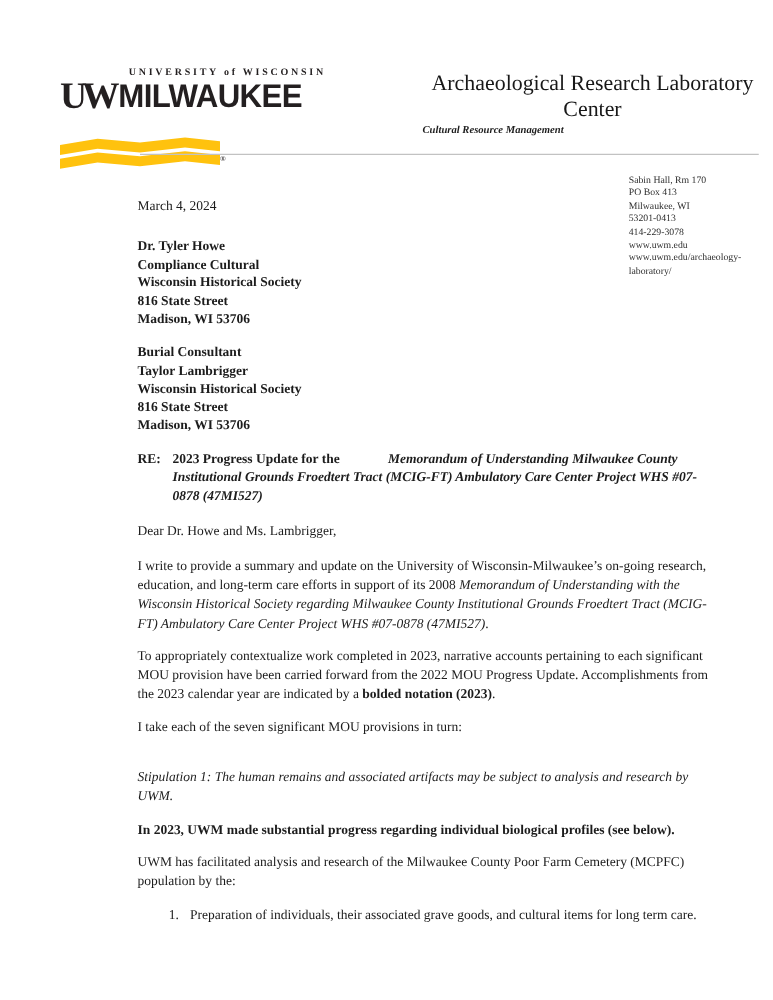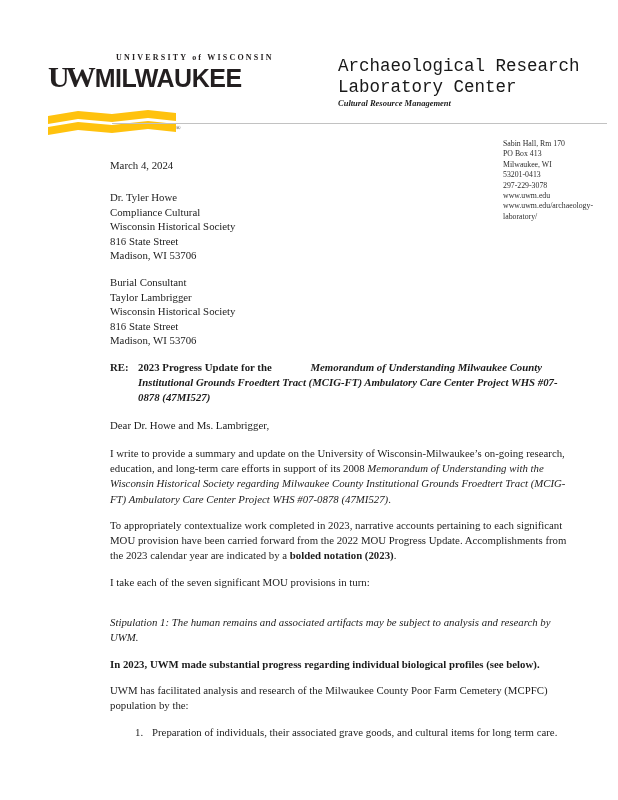--- a/index.html
+++ b/index.html
@@ -6,53 +6,53 @@
   html,body { background:#e8e8e8; }
   .page {
     position:relative; width:618px; height:800px; background:#ffffff;
     font-family:"Liberation Serif", serif; color:#1c1c1c; overflow:hidden;
     margin:0 auto;
   }
   
   .logo { position:absolute; left:48px; top:53px; width:190px; }
   .logo-top {
     font-family:"Liberation Serif", serif; font-weight:bold; font-size:8px;
-    letter-spacing:2.2px; color:#231f20; margin-left:52px; white-space:nowrap;padding-left:16px;
+    letter-spacing:2.2px; color:#231f20; margin-left:39px; white-space:nowrap;padding-left:16px;
   }
   .logo-main { display:flex; align-items:flex-end; margin-top:1px; }
   .logo-uw {
     font-family:"Liberation Serif", serif; font-weight:bold; font-size:30px;
     letter-spacing:-4px; color:#231f20; line-height:28px; margin-right:3px;
   }
   .logo-mil {
     font-family:"Liberation Sans", sans-serif; font-weight:800; font-size:25px;
     letter-spacing:-0.5px; color:#231f20; line-height:26px;
     transform:scaleY(1.05); transform-origin:bottom left;
   }
   .logo-waves { position:absolute; left:0px; top:56px; }
   .logo-reg { position:absolute; left:128px; top:72px; font-size:6px; color:#231f20; }
   .dept { position:absolute; left:338px; top:56px; width:272px; }
   .dept-title {
-    font-family:Liberation Mono, monospace; font-size:17.5px; line-height:20.5px;
-    color:#181818; font-weight:400;
+    font-family:Liberation Serif, serif; font-size:17.5px; line-height:20.5px;
+    color:#181818; font-weight:400;text-align:center;
   }
   .dept-sub {
     font-family:"Liberation Serif", serif; font-weight:bold; font-style:italic;
     font-size:8.5px; color:#1d1d1d; margin-top:1px;
   }
   .rule { position:absolute; left:112px; top:123px; width:495px; border-top:1px solid #c2c2c2; }
   
   .contact {
     position:absolute; left:503px; top:139px; width:110px;
     font-size:7.8px; line-height:10.4px; color:#2d2d2d;
   }
   
   .content { position:absolute; left:110px; top:158px; width:465px; font-size:10.8px; line-height:15.3px; }
   .date { margin-bottom:17px; }
-  .addr-block { margin-bottom:13px; line-height:14.4px; }
+  .addr-block { margin-bottom:13px; line-height:14.4px;font-weight:bold; }
   .re { display:grid; grid-template-columns:28px 1fr; font-weight:bold; margin:4px 0 13px 0; line-height:15px; }
   .salutation { margin-bottom:12px; }
   .para { margin-bottom:11px; }
   .paras .para:nth-child(3) { margin-bottom:25px; }
   .r-italic { font-style:italic; }
   .r-bold { font-weight:bold; }
   .r-bold-italic { font-weight:bold; font-style:italic;margin-left:36px; }
   .list { margin-top:2px; }
   .list-item { display:grid; grid-template-columns:17px 1fr; padding-left:25px; margin-bottom:8px; }
 </style>
@@ -79,21 +79,21 @@
     <div class="dept-sub">Cultural Resource Management</div>
   </div>
 
   <div class="rule"></div>
 
   <div class="contact">
       <div>Sabin Hall, Rm 170</div>
       <div>PO Box 413</div>
       <div>Milwaukee, WI</div>
       <div>53201-0413</div>
-      <div>297-229-3078</div>
+      <div>414-229-3078</div>
       <div>www.uwm.edu</div>
       <div>www.uwm.edu/archaeology-laboratory/</div>
     </div>
 
   <div class="content">
     <div class="date">March 4, 2024</div>
 
     <div>
         <div class="addr-block">
           <div>Dr. Tyler Howe</div>

